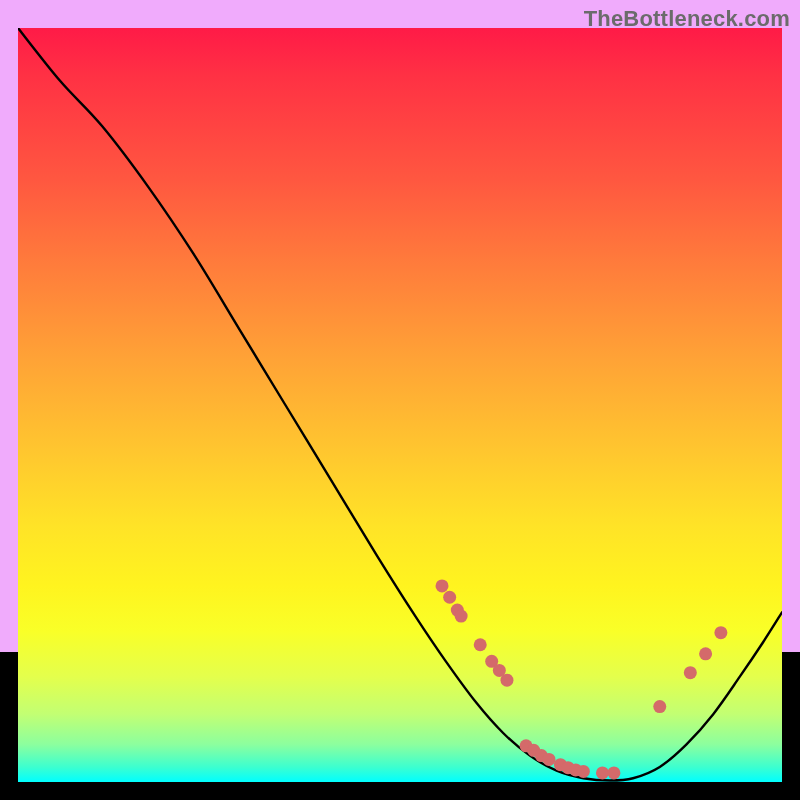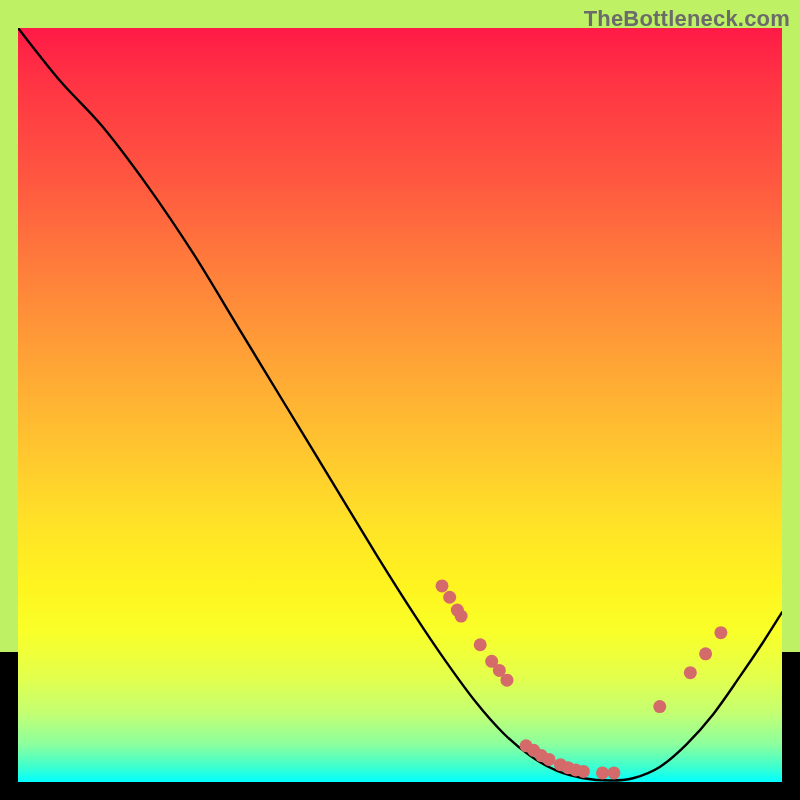--- a/index.html
+++ b/index.html
@@ -8,21 +8,21 @@
     width: 800px;
     height: 800px;
     background: #000;
     font-family: Arial, Helvetica, sans-serif;
     overflow: hidden;
   }
   .frame {
     position: relative;
     width: 800px;
     height: 652px;
-    background: #bef264;
+    background: #f0abfc;
   }
   .watermark {
     position: absolute;
     top: 6px;
     right: 10px;
     color: #6b6b6b;
     font-size: 22px;
     font-weight: bold;
     letter-spacing: 0.2px;
     z-index: 5;

